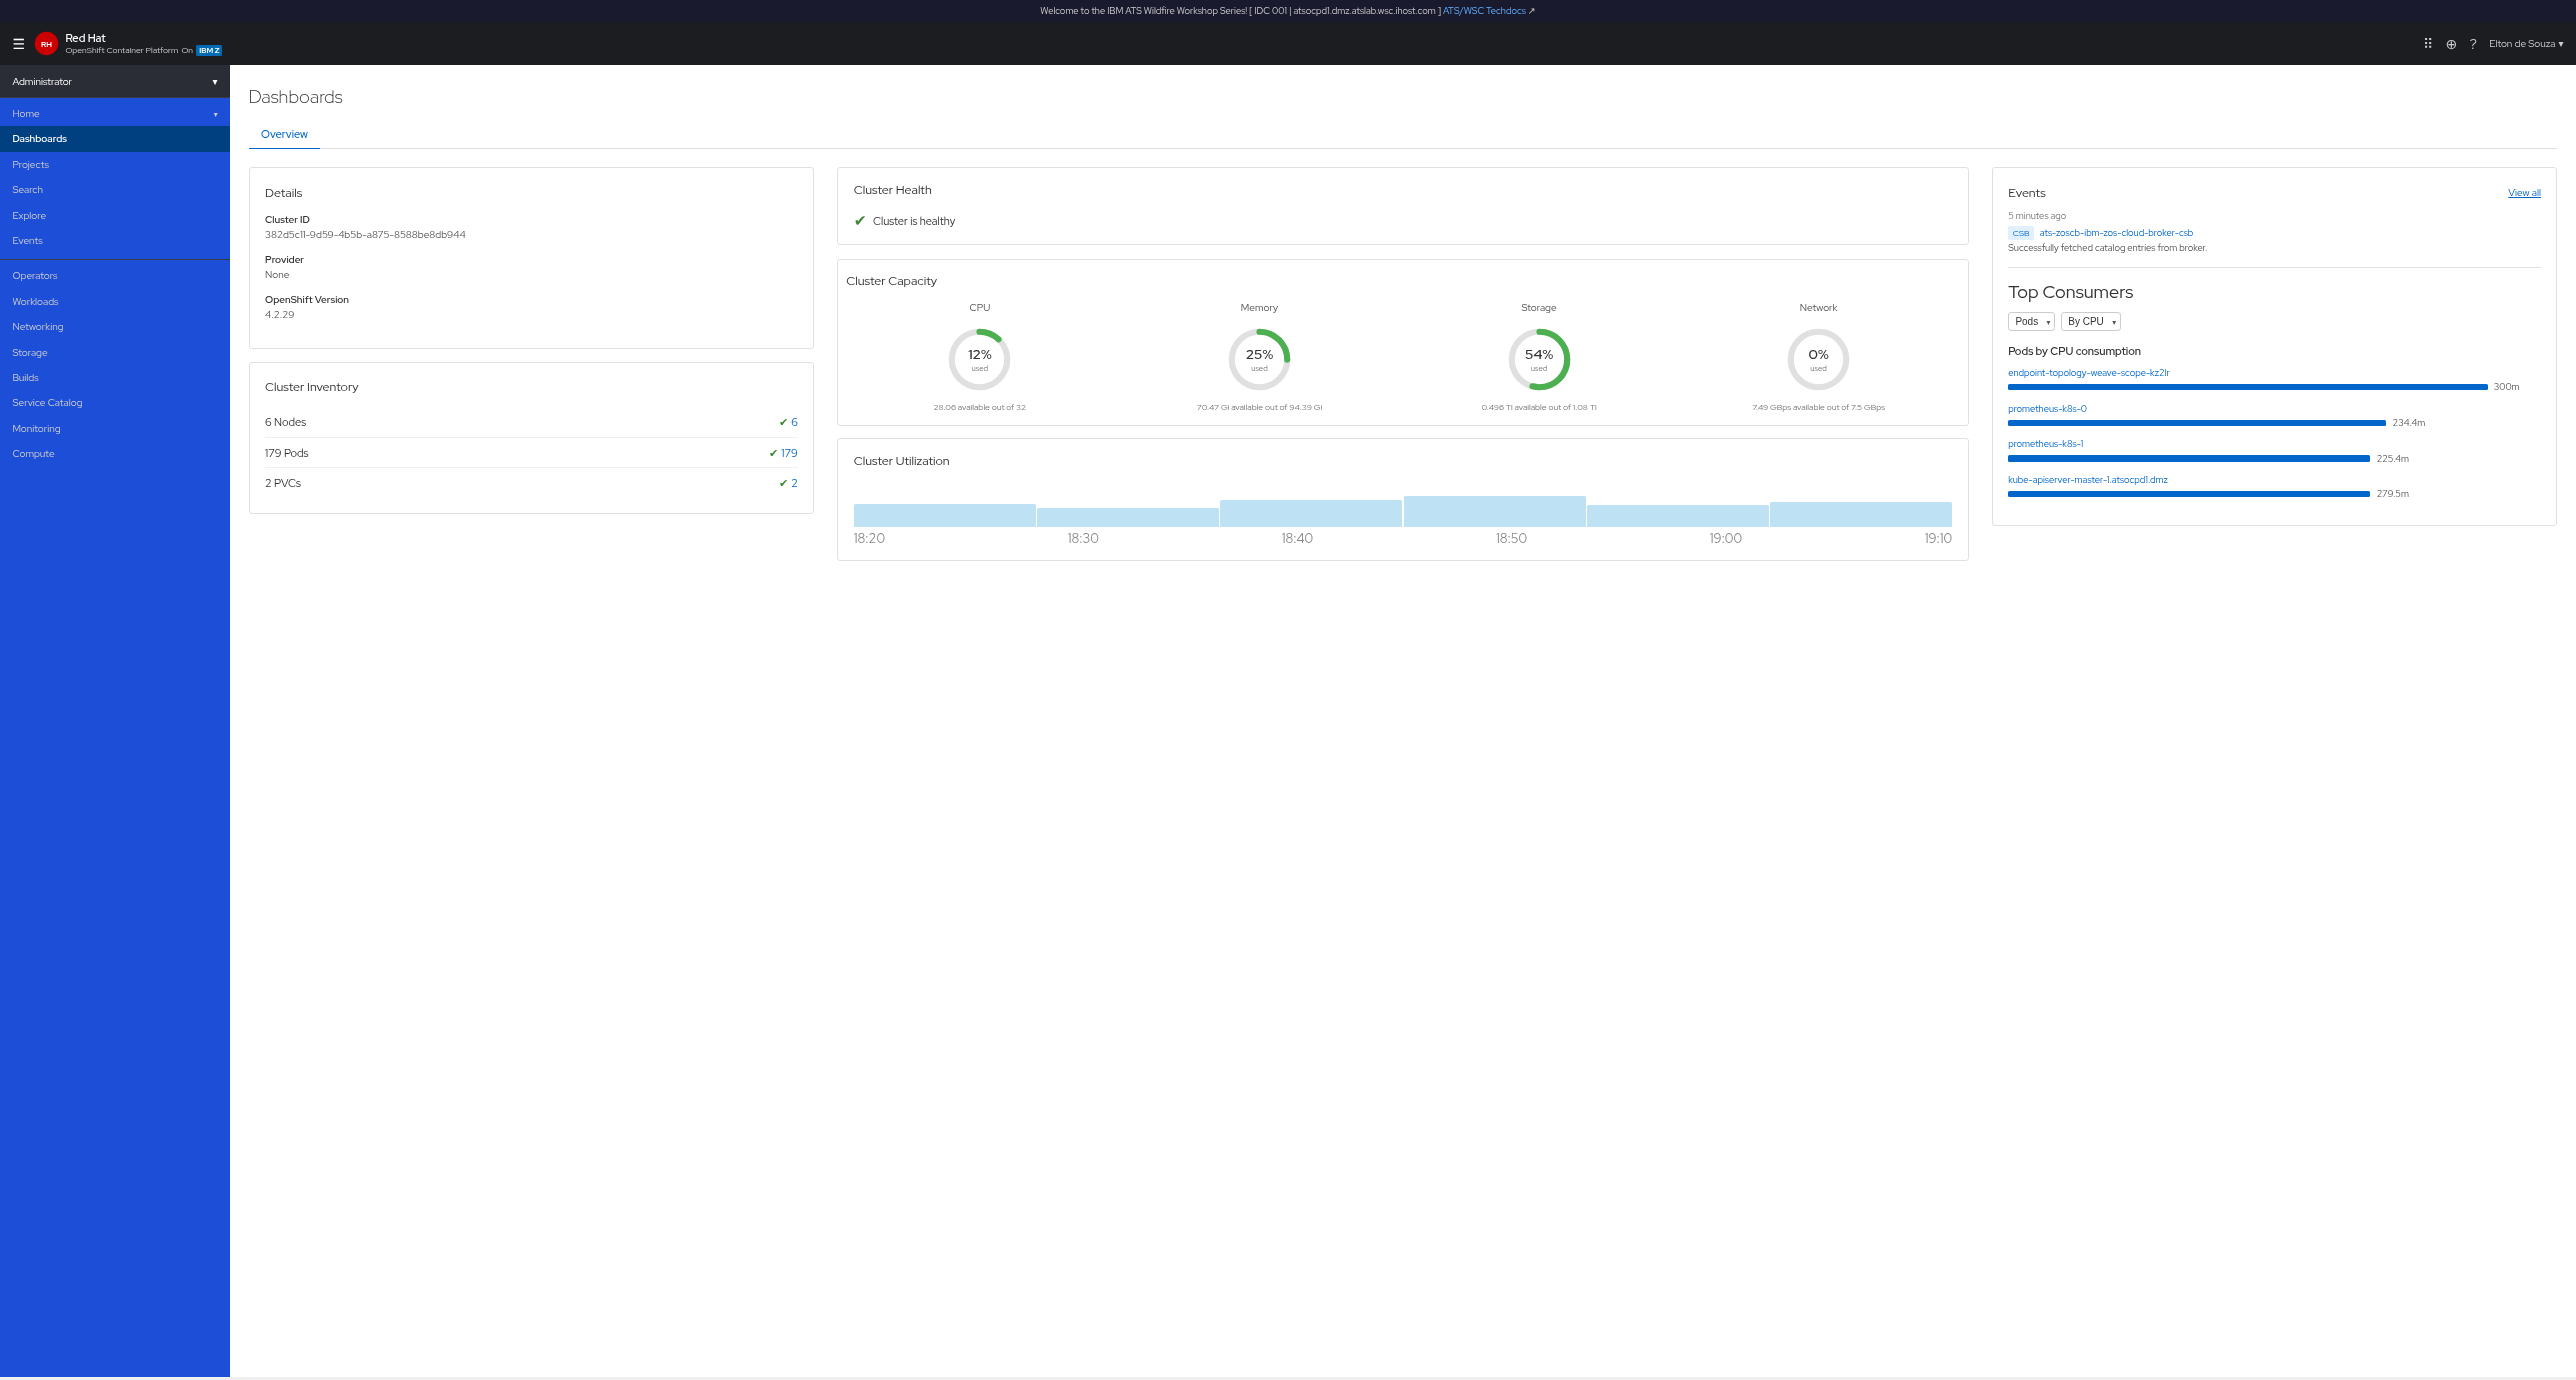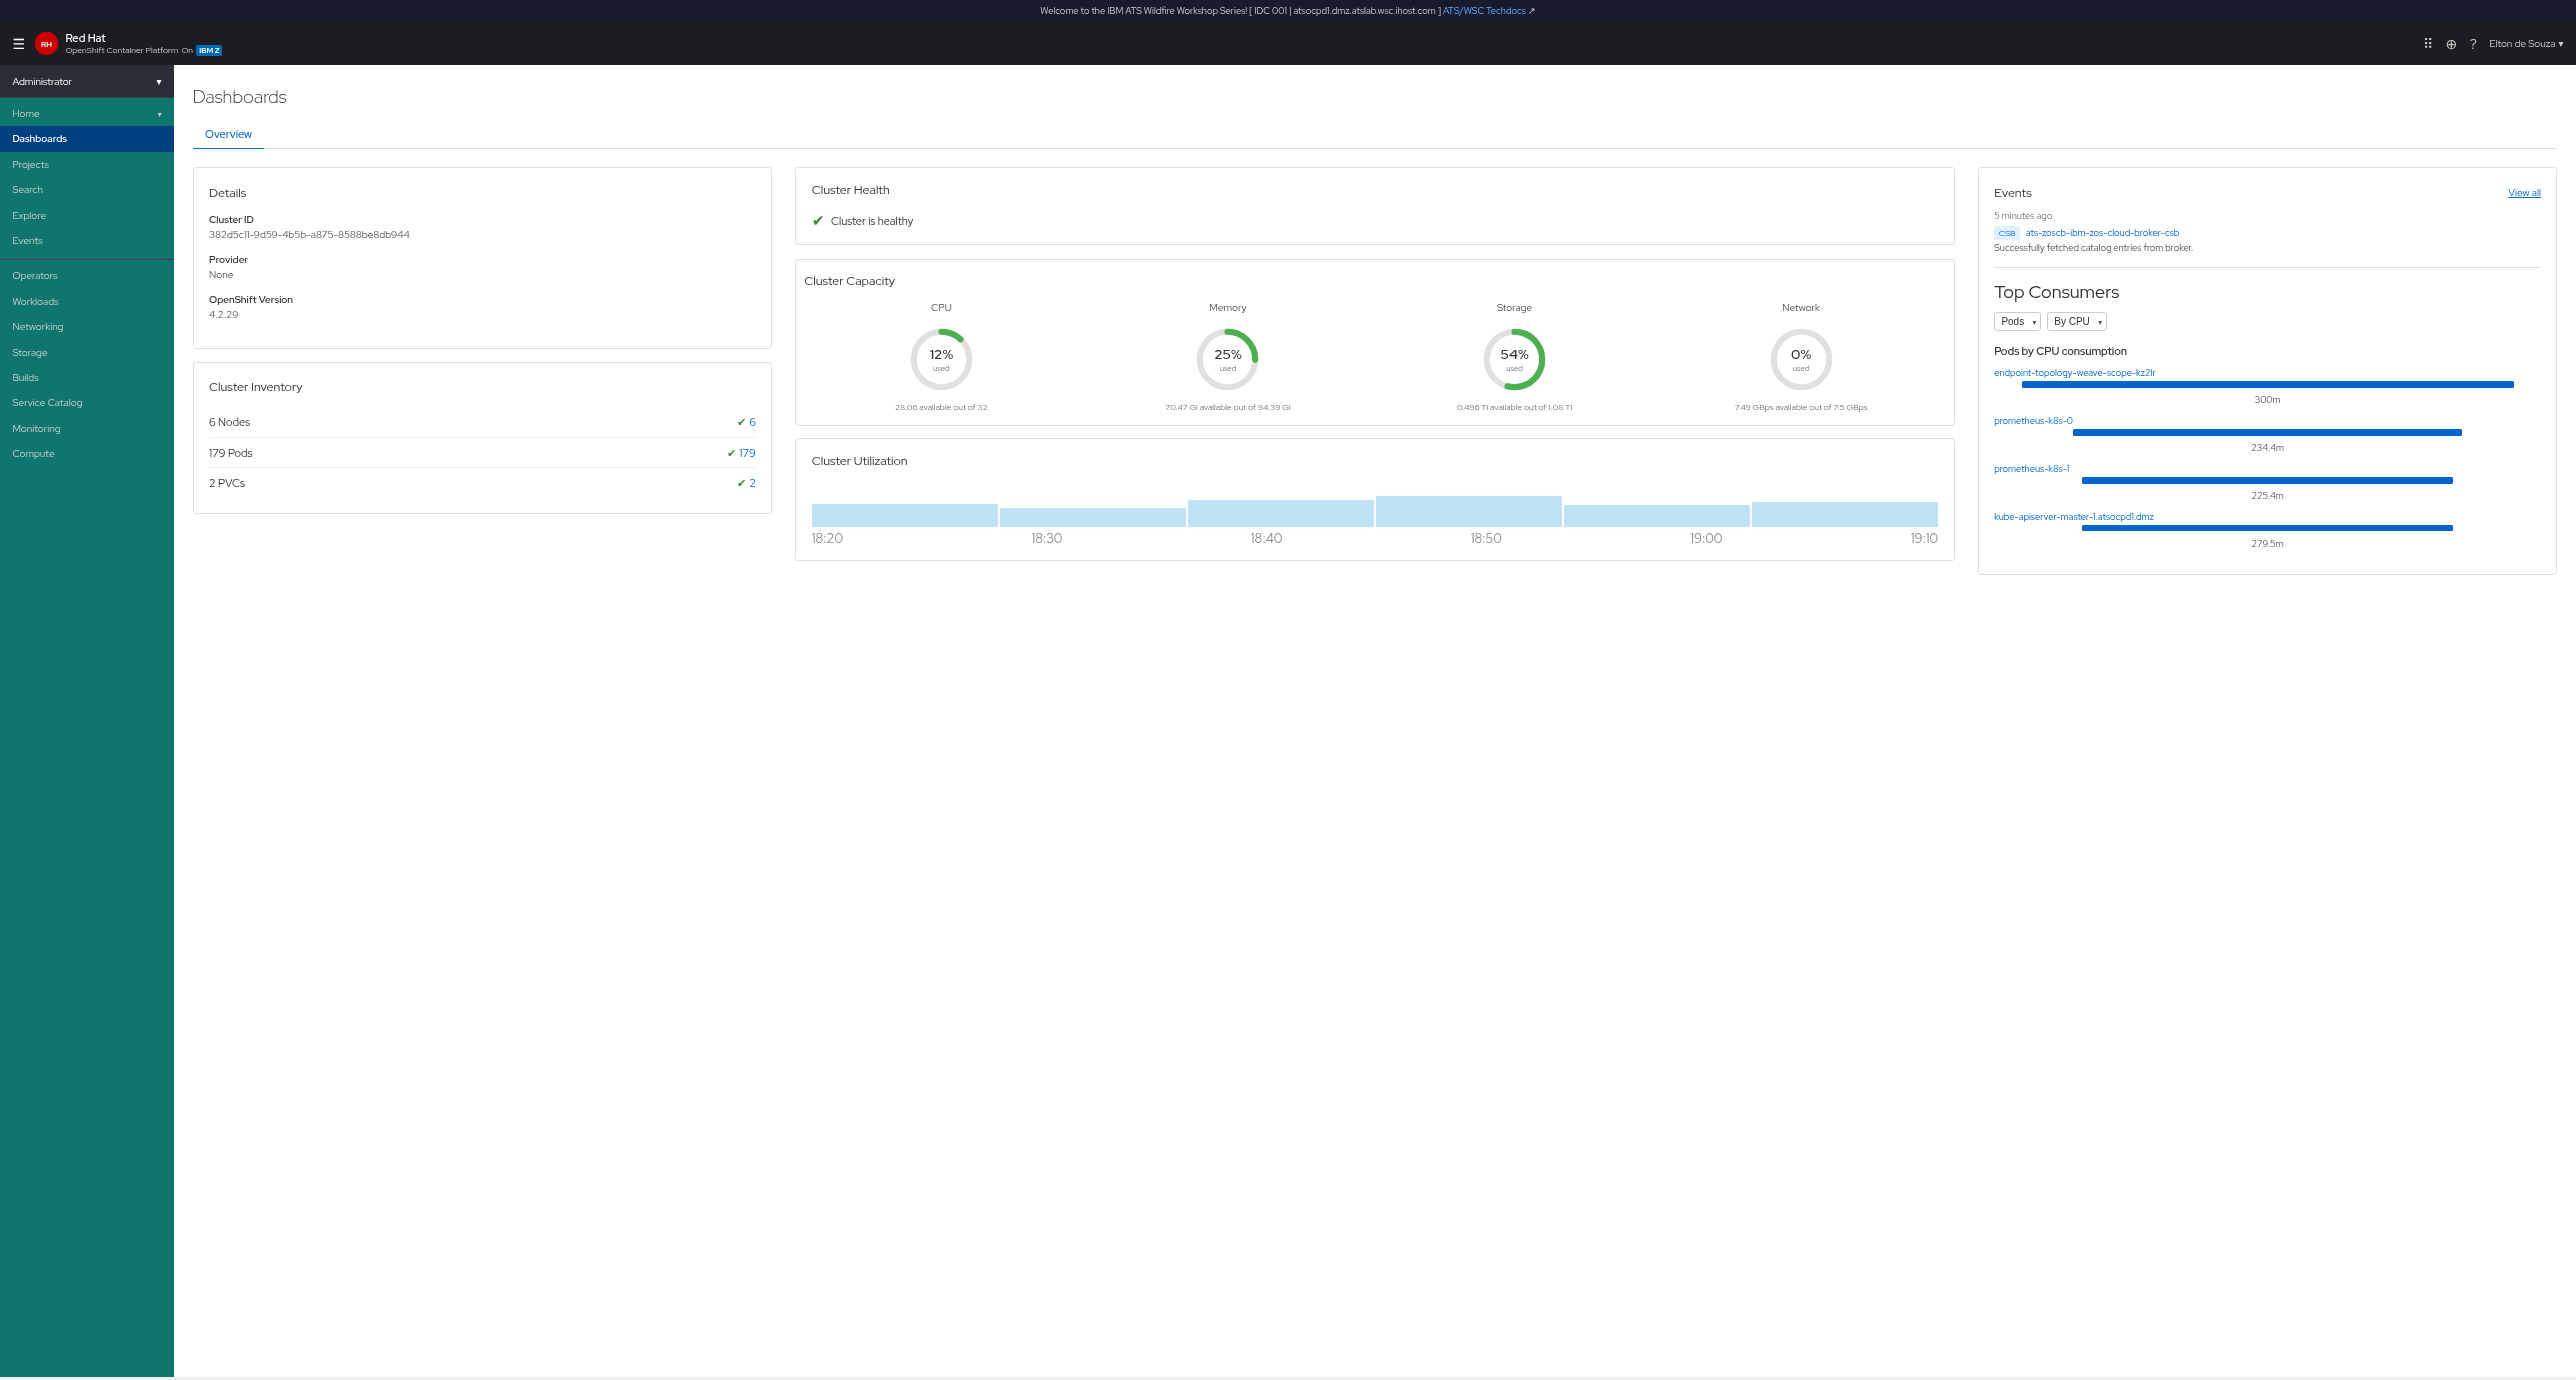--- a/index.html
+++ b/index.html
@@ -37,22 +37,22 @@
     .ibm-z { background: #006bb4; color: #fff; padding: 0.8px 3.1px; font-size: 7.7px; border-radius: 1.5px; font-weight: bold; }
     .header-right { display: flex; align-items: center; gap: 12.4px; }
     .header-icon { color: #ccc; font-size: 14px; cursor: pointer; }
     .user-menu { color: #ccc; font-size: 10px; cursor: pointer; display: flex; align-items: center; gap: 3.1px; }
 
     
     .layout { display: flex; height: calc(100vh - 68px); }
 
     
     .sidebar {
-      width: 174px;
-      background: #0f766e;
+      width: 230px;
+      background: #1d4ed8;
       color: #ccc;
       overflow-y: auto;
       flex-shrink: 0;
     }
     .sidebar-role {
       padding: 9.3px 12.4px;
       background: #2a2d35;
       display: flex;
       align-items: center;
       justify-content: space-between;
@@ -186,21 +186,21 @@
       right: 4.6px;
       top: 50%;
       transform: translateY(-50%);
       pointer-events: none;
       font-size: 7.7px;
       color: #555;
     }
     .consumers-chart-title { font-size: 11px; font-weight: 600; color: #333; margin-bottom: 9.3px; }
     .consumer-item { margin-bottom: 9.3px; }
     .consumer-name { color: #0066cc; font-size: 9.3px; margin-bottom: 2.3px; cursor: pointer; }
-    .consumer-bar-wrap { display: flex; align-items: center; gap: 6.2px; flex-direction: column; }
+    .consumer-bar-wrap { display: flex; align-items: center; gap: 6.2px; }
     .consumer-bar { height: 6.2px; background: #0066cc; border-radius: 1.5px; }
     .consumer-value { font-size: 9.3px; color: #555; white-space: nowrap; }
 
     
     .utilization-chart {
       height: 46px;
       display: flex;
       align-items: flex-end;
       gap: 1.5px;
       padding-top: 6.2px;

